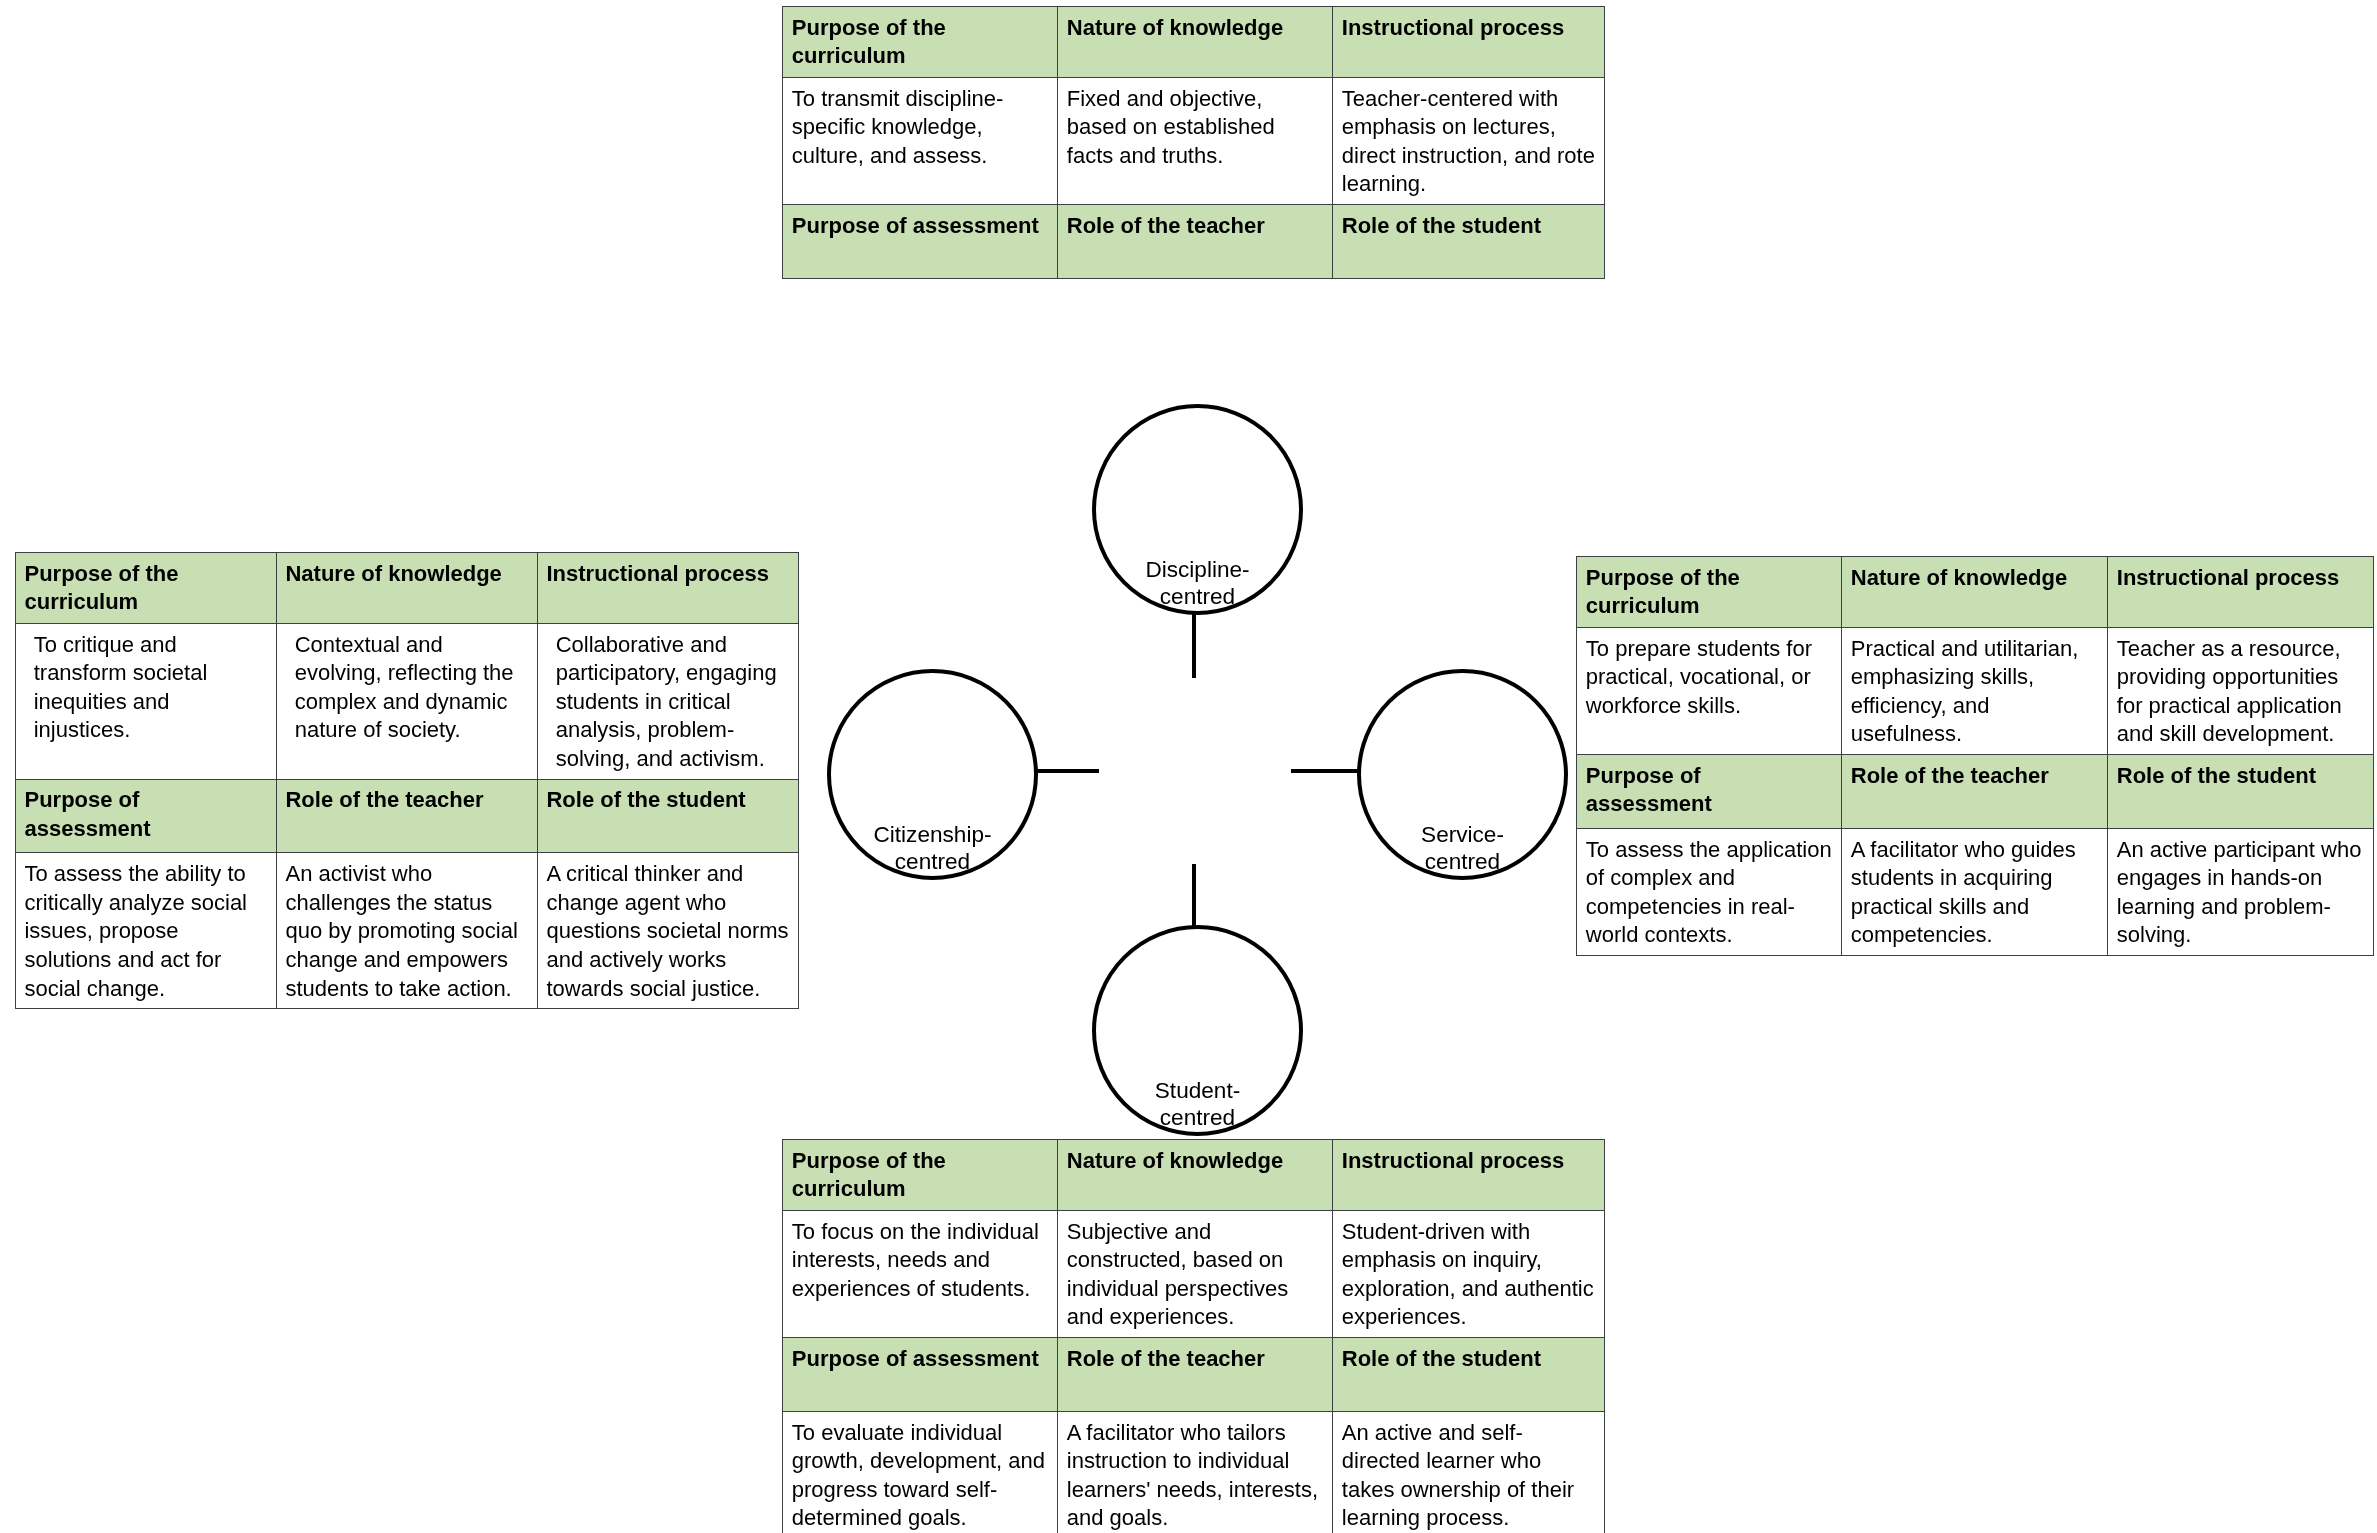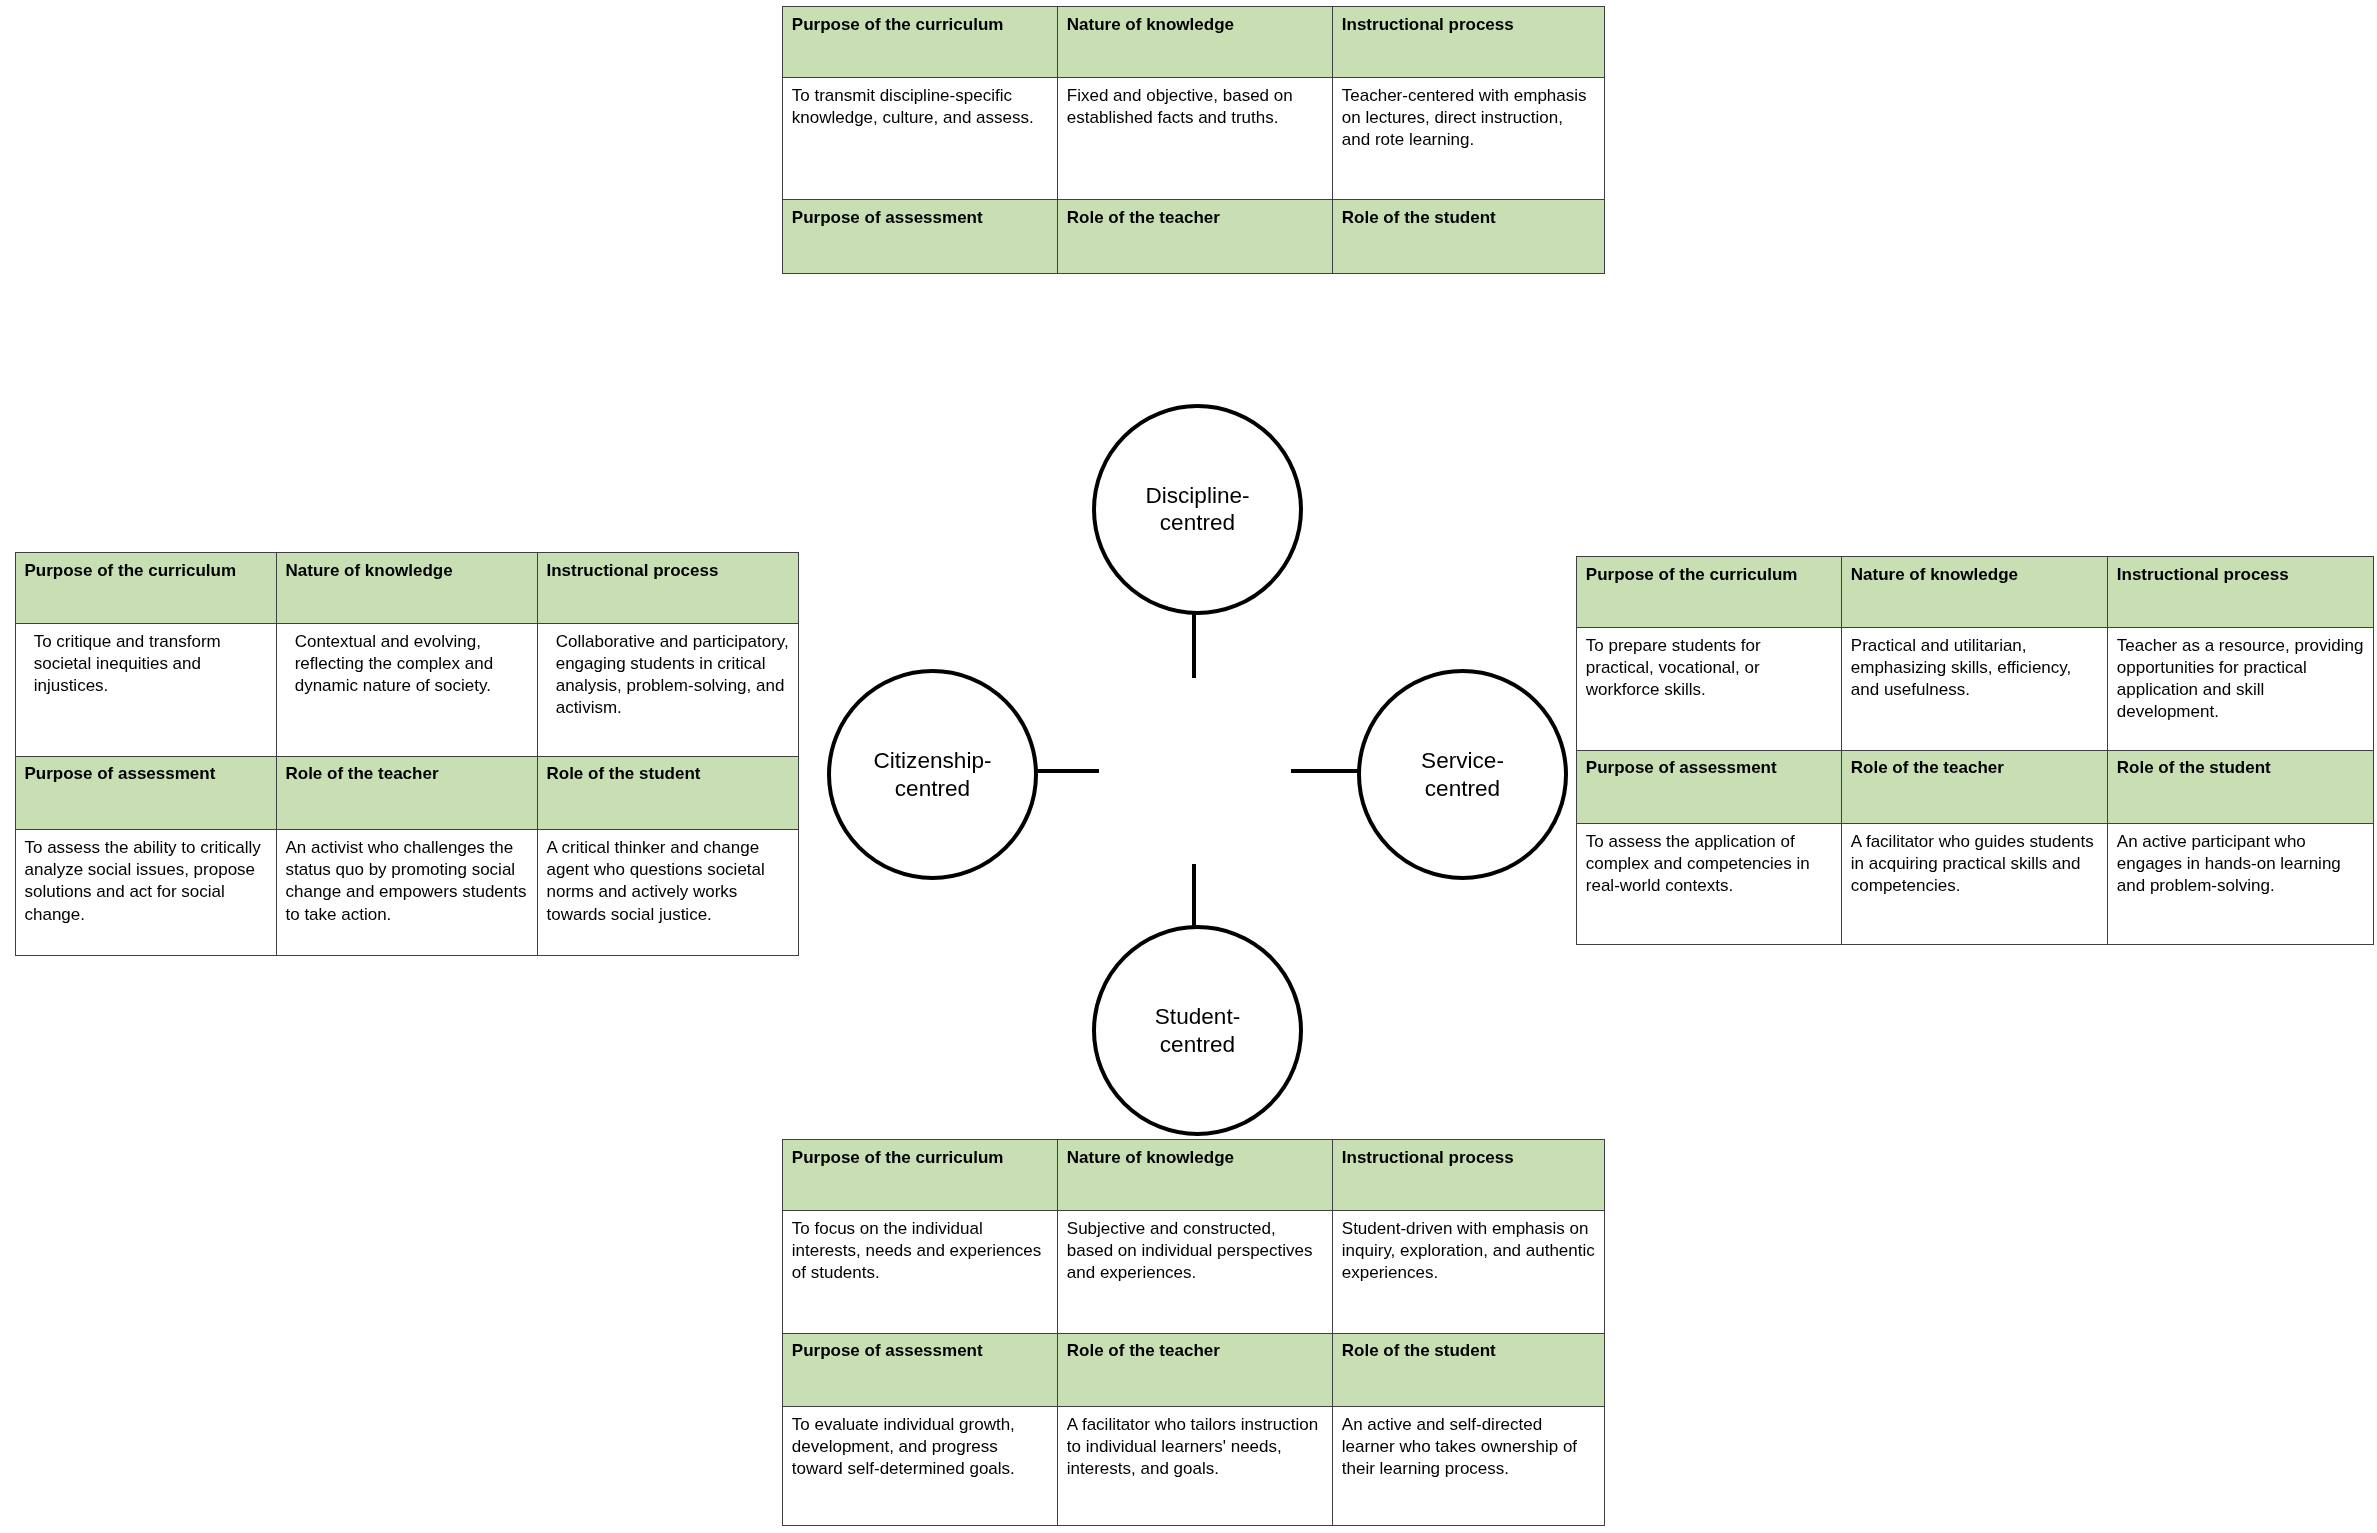--- a/index.html
+++ b/index.html
@@ -20,21 +20,21 @@
   .ideology-table {
     position: absolute;
     border-collapse: collapse;
     table-layout: fixed;
     background: #ffffff;
   }
   .ideology-table td {
     border: 1.5px solid #3c4043;
     vertical-align: top;
     padding: 6.9px 8.8px 4.9px 8.8px;
-    font-size: 17px;
+    font-size: 22px;
     line-height: 1.30;
     background: #ffffff;
   }
   .ideology-table td.hdr {
     background: #c8dfb4;
     font-weight: bold;
   }
 
   
   #table-discipline { left: 782px; top: 5.9px;  width: 821px; }
@@ -85,21 +85,21 @@
     height: 746px;
   }
   .node-circle {
     position: absolute;
     width: 203px;
     height: 203px;
     border: 4.4px solid #000000;
     border-radius: 50%;
     background: #ffffff;
     display: flex;
-    align-items: center;
+    align-items: flex-end;
     justify-content: center;
     text-align: center;
     font-size: 22.6px;
     line-height: 1.22;
     z-index: 2;
   }
   #node-center     { left: 297px; top: 276px; }
   #node-discipline { left: 297px; top: 10.8px;  }
   #node-student    { left: 297px; top: 532px;}
   #node-citizenship{ left: 32px;  top: 276px; }

